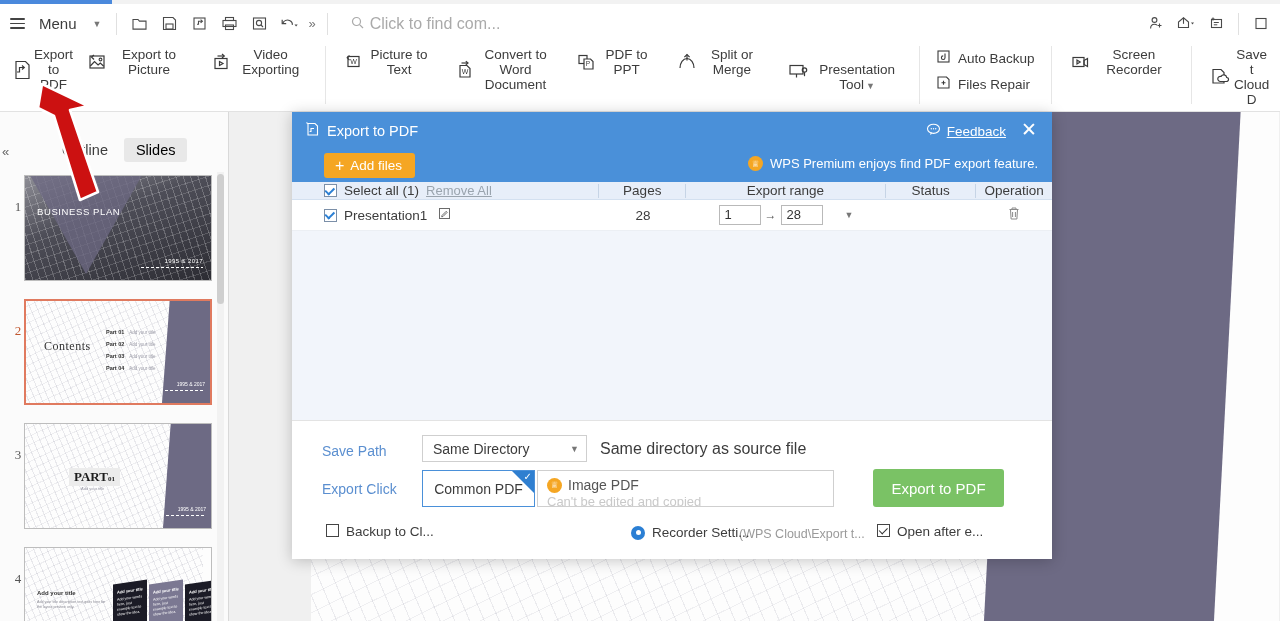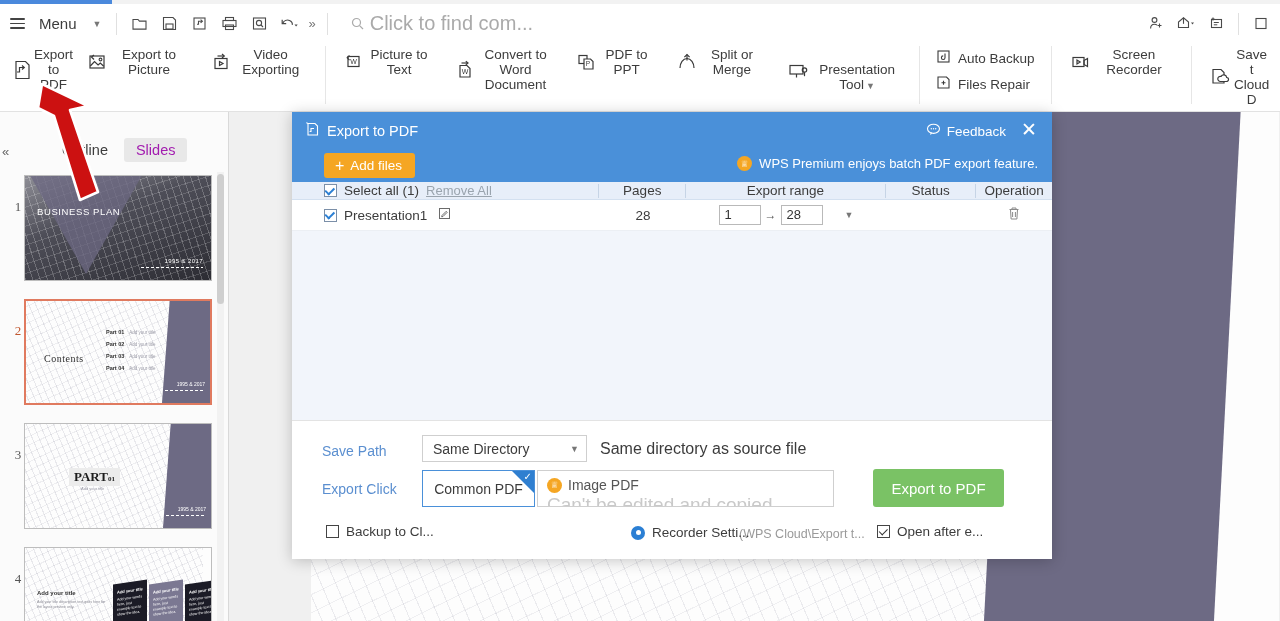--- a/index.html
+++ b/index.html
@@ -55,21 +55,21 @@
     padding: 0 14px; height: 32px; line-height: 32px;
     font-size: 15px; color: #3c3c3c; cursor: pointer; white-space: nowrap;
   }
   .tab.pill {
     background: #f06a36; color: #fff; border-radius: 13px;
     height: 25px; line-height: 25px; padding: 0 14px; font-weight: bold;
     margin-left: 6px; font-size: 14px;
   }
   .searchbox {
     display: flex; align-items: center; gap: 6px; margin-left: 16px;
-    color: #aaa; font-size: 20px; cursor: text; white-space: nowrap;
+    color: #aaa; font-size: 16px; cursor: text; white-space: nowrap;
   }
   .right-icons { margin-left: auto; display: flex; align-items: center; padding-right: 4px; }
 
   
   .ribbon {
     position: absolute; left: 0; top: 43px; width: 1280px; height: 69px;
     background: #ffffff; border-bottom: 1px solid #e2e2e2;
     display: flex; align-items: flex-start;
   }
   .rb-item {
@@ -94,21 +94,21 @@
     position: absolute; left: 0; top: 112px; width: 229px; height: 509px;
     background: #fbfbfb; border-right: 1px solid #d9d9d9;
   }
   .collapse-chev {
     position: absolute; left: 2px; top: 32px; color: #666; font-size: 13px; cursor: pointer;
   }
   .panel-tabs {
     position: absolute; left: 50px; top: 26px; display: flex; gap: 4px; align-items: center;
   }
   .ptab { font-size: 14.5px; color: #3c3c3c; padding: 4px 12px; cursor: pointer; }
-  .ptab.active { background: #e8e8e8; border-radius: 3px; color: #a21caf; }
+  .ptab.active { background: #e8e8e8; border-radius: 3px; color: #000000; }
 
   .thumbs { position: absolute; left: 0; top: 57px; width: 229px; height: 452px; overflow: hidden; }
   .thumbrow { position: relative; height: 124px; }
   .thumbnum {
     position: absolute; left: 10px; top: 30px; width: 16px; text-align: center;
     font-size: 13px; color: #555; font-family: "Liberation Serif", serif;
   }
   .thumbnum.sel { color: #c0562e; }
   .thumb {
     position: absolute; left: 24px; top: 6px; width: 188px; height: 106px;
@@ -142,22 +142,22 @@
   .artlight { background: #fdfdfd; }
   .artlight .mesh {
     position: absolute; left: -12px; top: -10px; width: 190px; height: 130px;
     background-image: repeating-linear-gradient(68deg, rgba(140,140,160,.18) 0 1px, transparent 1px 6px),
                       repeating-linear-gradient(-20deg, rgba(140,140,160,.13) 0 1px, transparent 1px 8px);
     transform: skewY(-6deg);
   }
   .rbar { position: absolute; right: 0; top: 0; bottom: 0; width: 48px; background: #6d6a84; }
   .rbar.slant { clip-path: polygon(16% 0, 100% 0, 100% 100%, 0 100%); }
   .t2-contents {
-    position: absolute; left: 18px; top: 52px; font-family: "Liberation Serif", serif;
-    font-size: 10px; color: #333; letter-spacing: .5px;
+    position: absolute; left: 18px; top: 38px; font-family: "Liberation Serif", serif;
+    font-size: 12px; color: #333; letter-spacing: .5px;
   }
   .t2-list { position: absolute; left: 80px; top: 28px; }
   .t2-li { font-size: 5.5px; color: #333; margin-bottom: 6px; white-space: nowrap; }
   .t2-li b { font-weight: bold; margin-right: 5px; }
   .t2-li i { color: #9a9aa6; font-style: normal; font-size: 4.5px; }
   .t-year2 { position: absolute; right: 5px; bottom: 16px; color: #fff; font-size: 5px; }
   .t-rule2 { position: absolute; right: 5px; bottom: 12px; width: 40px; height: 1px;
              background: repeating-linear-gradient(90deg,#fff 0 3px, transparent 3px 5px); }
   .t3-part {
     position: absolute; left: 44px; top: 44px; font-family: "Liberation Serif", serif;
@@ -203,21 +203,21 @@
     position: absolute; left: 12px; top: 9px; color: #fff; font-size: 14.5px;
     display: flex; align-items: center; gap: 7px;
   }
   .dlg-close {
     position: absolute; right: 12px; top: 8px; width: 22px; height: 22px;
     color: #fff; font-size: 19px; line-height: 20px; text-align: center; cursor: pointer;
     font-family: "Liberation Sans", sans-serif; font-weight: 300;
   }
   .dlg-feedback {
     position: absolute; right: 46px; top: 10px; color: #fff; font-size: 13.5px;
-    display: flex; align-items: center; gap: 6px; cursor: pointer;
+    display: flex; align-items: center; gap: 6px; cursor: pointer; text-decoration: underline;
   }
   .addfiles {
     position: absolute; left: 32px; top: 41px; height: 25px;
     background: #f5a623; color: #fff; border-radius: 3px;
     display: flex; align-items: center; gap: 6px; padding: 0 13px 0 11px;
     font-size: 13.5px; cursor: pointer;
   }
   .premium {
     position: absolute; right: 14px; top: 44px; color: #fff; font-size: 13px;
     display: flex; align-items: center; gap: 7px;
@@ -279,38 +279,38 @@
     position: absolute; right: 0; top: 0; width: 0; height: 0;
     border-top: 22px solid #2f7fd0; border-left: 22px solid transparent;
   }
   .corner-check {
     position: absolute; right: 2px; top: 1px; color: #fff; font-size: 10px; line-height: 10px;
   }
   .type-card.img {
     display: block; padding: 6px 9px; text-align: left; cursor: pointer;
   }
   .img-l1 { display: flex; align-items: center; gap: 6px; font-size: 14px; color: #555; }
-  .img-l2 { font-size: 19px; color: #c9c9c9; margin-top: 1px; }
+  .img-l2 { font-size: 13px; color: #c9c9c9; margin-top: 1px; }
   .paren { position: absolute; font-size: 12.5px; color: #9a9a9a; }
   .adv {
     position: absolute; display: flex; align-items: center; gap: 7px;
     font-size: 13.5px; color: #3c3c3c; cursor: pointer;
   }
   .gear-blue {
     width: 14px; height: 14px; border-radius: 50%; background: #2b7fd4;
     display: flex; align-items: center; justify-content: center;
   }
   .gear-blue::after { content: ""; width: 5px; height: 5px; border-radius: 50%; background: #fff; }
   .green-btn {
     position: absolute; background: #7ac265; color: #fff; border: none;
     border-radius: 3px; font-size: 15px; cursor: pointer;
     font-family: "Liberation Sans", sans-serif;
   }
   .openafter {
-    position: absolute; display: flex; align-items: center; gap: 7px;
+    position: absolute; display: flex; align-items: flex-start; gap: 7px;
     font-size: 13.5px; color: #3c3c3c; cursor: pointer;
   }
   .ckbox-ol {
     width: 13px; height: 13px; border: 1.4px solid #444; background: #fff;
     display: inline-flex; align-items: center; justify-content: center; flex: none;
   }
   .ckbox-ol.checked::after {
     content: ""; width: 7px; height: 4px; border-left: 1.8px solid #333;
     border-bottom: 1.8px solid #333; transform: rotate(-45deg) translate(0,-1px);
   }
@@ -693,21 +693,21 @@
 
       <div class="dlg-close">✕</div>
 
       <div class="addfiles">
         <span style="font-size:16px;line-height:14px;">+</span>
         <span>Add files</span>
       </div>
 
       <div class="premium">
         <span class="crown">♕</span>
-        <span>WPS Premium enjoys batch PDF export feature.</span>
+        <span>WPS Premium enjoys find PDF export feature.</span>
       </div>
     </div>
 
     <div class="tbl-head">
       <div class="c-select">
         <span class="cb checked"></span>
         <span>Select all (1)</span>
         <span class="remove-all">Remove All</span>
       </div>
       <div class="colsep"></div>

